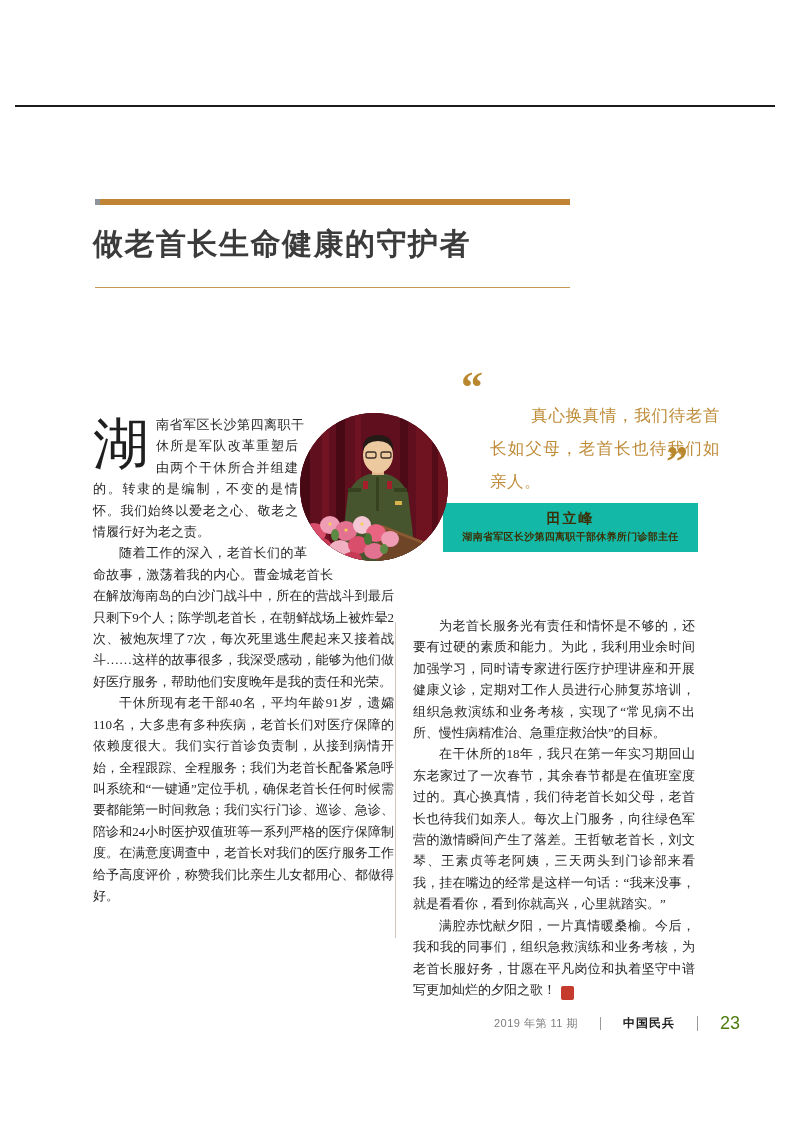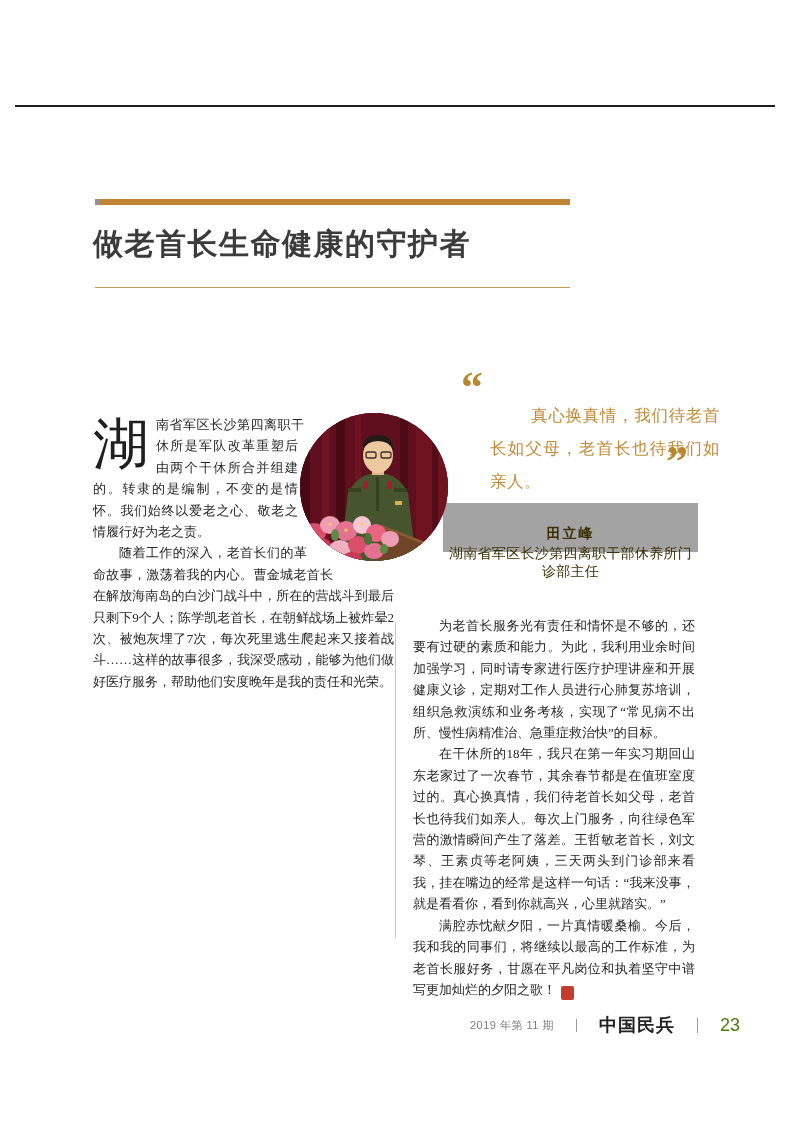--- a/index.html
+++ b/index.html
@@ -26,25 +26,25 @@
   .q-open  { left:461px; top:366px; }
   .q-close { left:666px; top:440px; }
   .q-text {
     position:absolute; left:490px; top:399px; width:230px;
     font-size:16.5px; line-height:33px; color:#bf8c3a; text-indent:2.5em;
     text-align:justify; letter-spacing:0.5px;
   }
 
   .author-box {
     position:absolute; left:443px; top:503px; width:255px; height:49px;
-    background:#a3a3a3; text-align:center; padding-top:22px; z-index:1;
+    background:#14b8a6; text-align:center; padding-top:7px; z-index:1;
     font-family:"Liberation Sans","DejaVu Sans",sans-serif;
   }
   .author-name { font-size:14px; font-weight:bold; color:#3c2f05; letter-spacing:2px; line-height:17px; }
-  .author-title { font-size:14px; font-weight:normal; color:#3c2f05; letter-spacing:0.3px; margin-top:3px; }
+  .author-title { font-size:10px; font-weight:bold; color:#3c2f05; letter-spacing:0.3px; margin-top:3px; }
 
   .photo {
     position:absolute; left:300px; top:413px; width:148px; height:148px;
     border-radius:50%; overflow:hidden; z-index:3; background:#5f0f1d;
   }
   .photo svg { display:block; }
 
   .col { position:absolute; font-size:13px; line-height:21.4px; color:#262626; text-align:justify; }
   .col-left  { left:93px;  top:414px; width:301px; }
   .col-right { left:413px; top:615px; width:282px; }
@@ -67,21 +67,21 @@
     font-family:"Liberation Sans","DejaVu Sans",sans-serif; font-size:9px; line-height:1;
   }
 
   .footer {
     position:absolute; right:54px; top:1013px; display:flex; align-items:center; gap:22px;
     font-family:"Liberation Sans","DejaVu Sans",sans-serif;
   }
   .f-issue { font-size:11px; color:#7d7d7d; letter-spacing:0.5px; }
   .f-sep { width:1px; height:13px; background:#9a9a9a; display:inline-block; }
   .f-sep.tall { height:15px; }
-  .f-mag { font-size:18px; font-weight:bold; color:#222222; letter-spacing:1px; }
+  .f-mag { font-size:12px; font-weight:bold; color:#222222; letter-spacing:1px; }
   .f-page { font-size:18px; font-weight:500; color:#4d7c0f; }
 </style>
 </head>
 <body>
 
 <div class="page">
 
   <div class="top-rule"></div>
 
   <div class="title-bar">
@@ -144,28 +144,29 @@
       <circle cx="30" cy="111" r="1.6" fill="#f3d24e"></circle>
       <circle cx="62" cy="111" r="1.6" fill="#f3d24e"></circle>
       <circle cx="46" cy="117" r="1.6" fill="#f3d24e"></circle>
     </svg>
   </div>
 
   <div class="col col-left">
     <div class="photo-spacer"></div>
     <p class="para"><span class="dropcap">湖</span><span>南省军区长沙第四离职干休所是军队改革重塑后由两个干休所合并组建的。转隶的是编制，不变的是情怀。我们始终以爱老之心、敬老之情履行好为老之责。</span></p>
     <p class="para indent">随着工作的深入，老首长们的革命故事，激荡着我的内心。曹金城老首长在解放海南岛的白沙门战斗中，所在的营战斗到最后只剩下9个人；陈学凯老首长，在朝鲜战场上被炸晕2次、被炮灰埋了7次，每次死里逃生爬起来又接着战斗……这样的故事很多，我深受感动，能够为他们做好医疗服务，帮助他们安度晚年是我的责任和光荣。</p>
+    <p class="para indent">干休所现有老干部40名，平均年龄91岁，遗孀110名，大多患有多种疾病，老首长们对医疗保障的依赖度很大。我们实行首诊负责制，从接到病情开始，全程跟踪、全程服务；我们为老首长配备紧急呼叫系统和“一键通”定位手机，确保老首长任何时候需要都能第一时间救急；我们实行门诊、巡诊、急诊、陪诊和24小时医护双值班等一系列严格的医疗保障制度。在满意度调查中，老首长对我们的医疗服务工作给予高度评价，称赞我们比亲生儿女都用心、都做得好。</p>
   </div>
 
   <div class="col-divider"></div>
 
   <div class="col col-right">
     <p class="para indent">为老首长服务光有责任和情怀是不够的，还要有过硬的素质和能力。为此，我利用业余时间加强学习，同时请专家进行医疗护理讲座和开展健康义诊，定期对工作人员进行心肺复苏培训，组织急救演练和业务考核，实现了“常见病不出所、慢性病精准治、急重症救治快”的目标。</p>
     <p class="para indent">在干休所的18年，我只在第一年实习期回山东老家过了一次春节，其余春节都是在值班室度过的。真心换真情，我们待老首长如父母，老首长也待我们如亲人。每次上门服务，向往绿色军营的激情瞬间产生了落差。王哲敏老首长，刘文琴、王素贞等老阿姨，三天两头到门诊部来看我，挂在嘴边的经常是这样一句话：“我来没事，就是看看你，看到你就高兴，心里就踏实。”</p>
-    <p class="para indent"><span>满腔赤忱献夕阳，一片真情暖桑榆。今后，我和我的同事们，将继续以最高的工作标准，为老首长服好务，甘愿在平凡岗位和执着坚守中谱写更加灿烂的夕阳之歌！</span><span class="end-mark">
+    <p class="para indent"><span>满腔赤忱献夕阳，一片真情暖桑榆。今后，我和我的同事们，组织急救演练和业务考核，为老首长服好务，甘愿在平凡岗位和执着坚守中谱写更加灿烂的夕阳之歌！</span><span class="end-mark">
           <span>兵</span>
         </span></p>
   </div>
 
   <div class="footer">
     <span class="f-issue">2019 年第 11 期</span>
     <span class="f-sep"></span>
     <span class="f-mag">中国民兵</span>
     <span class="f-sep tall"></span>
     <span class="f-page">23</span>

